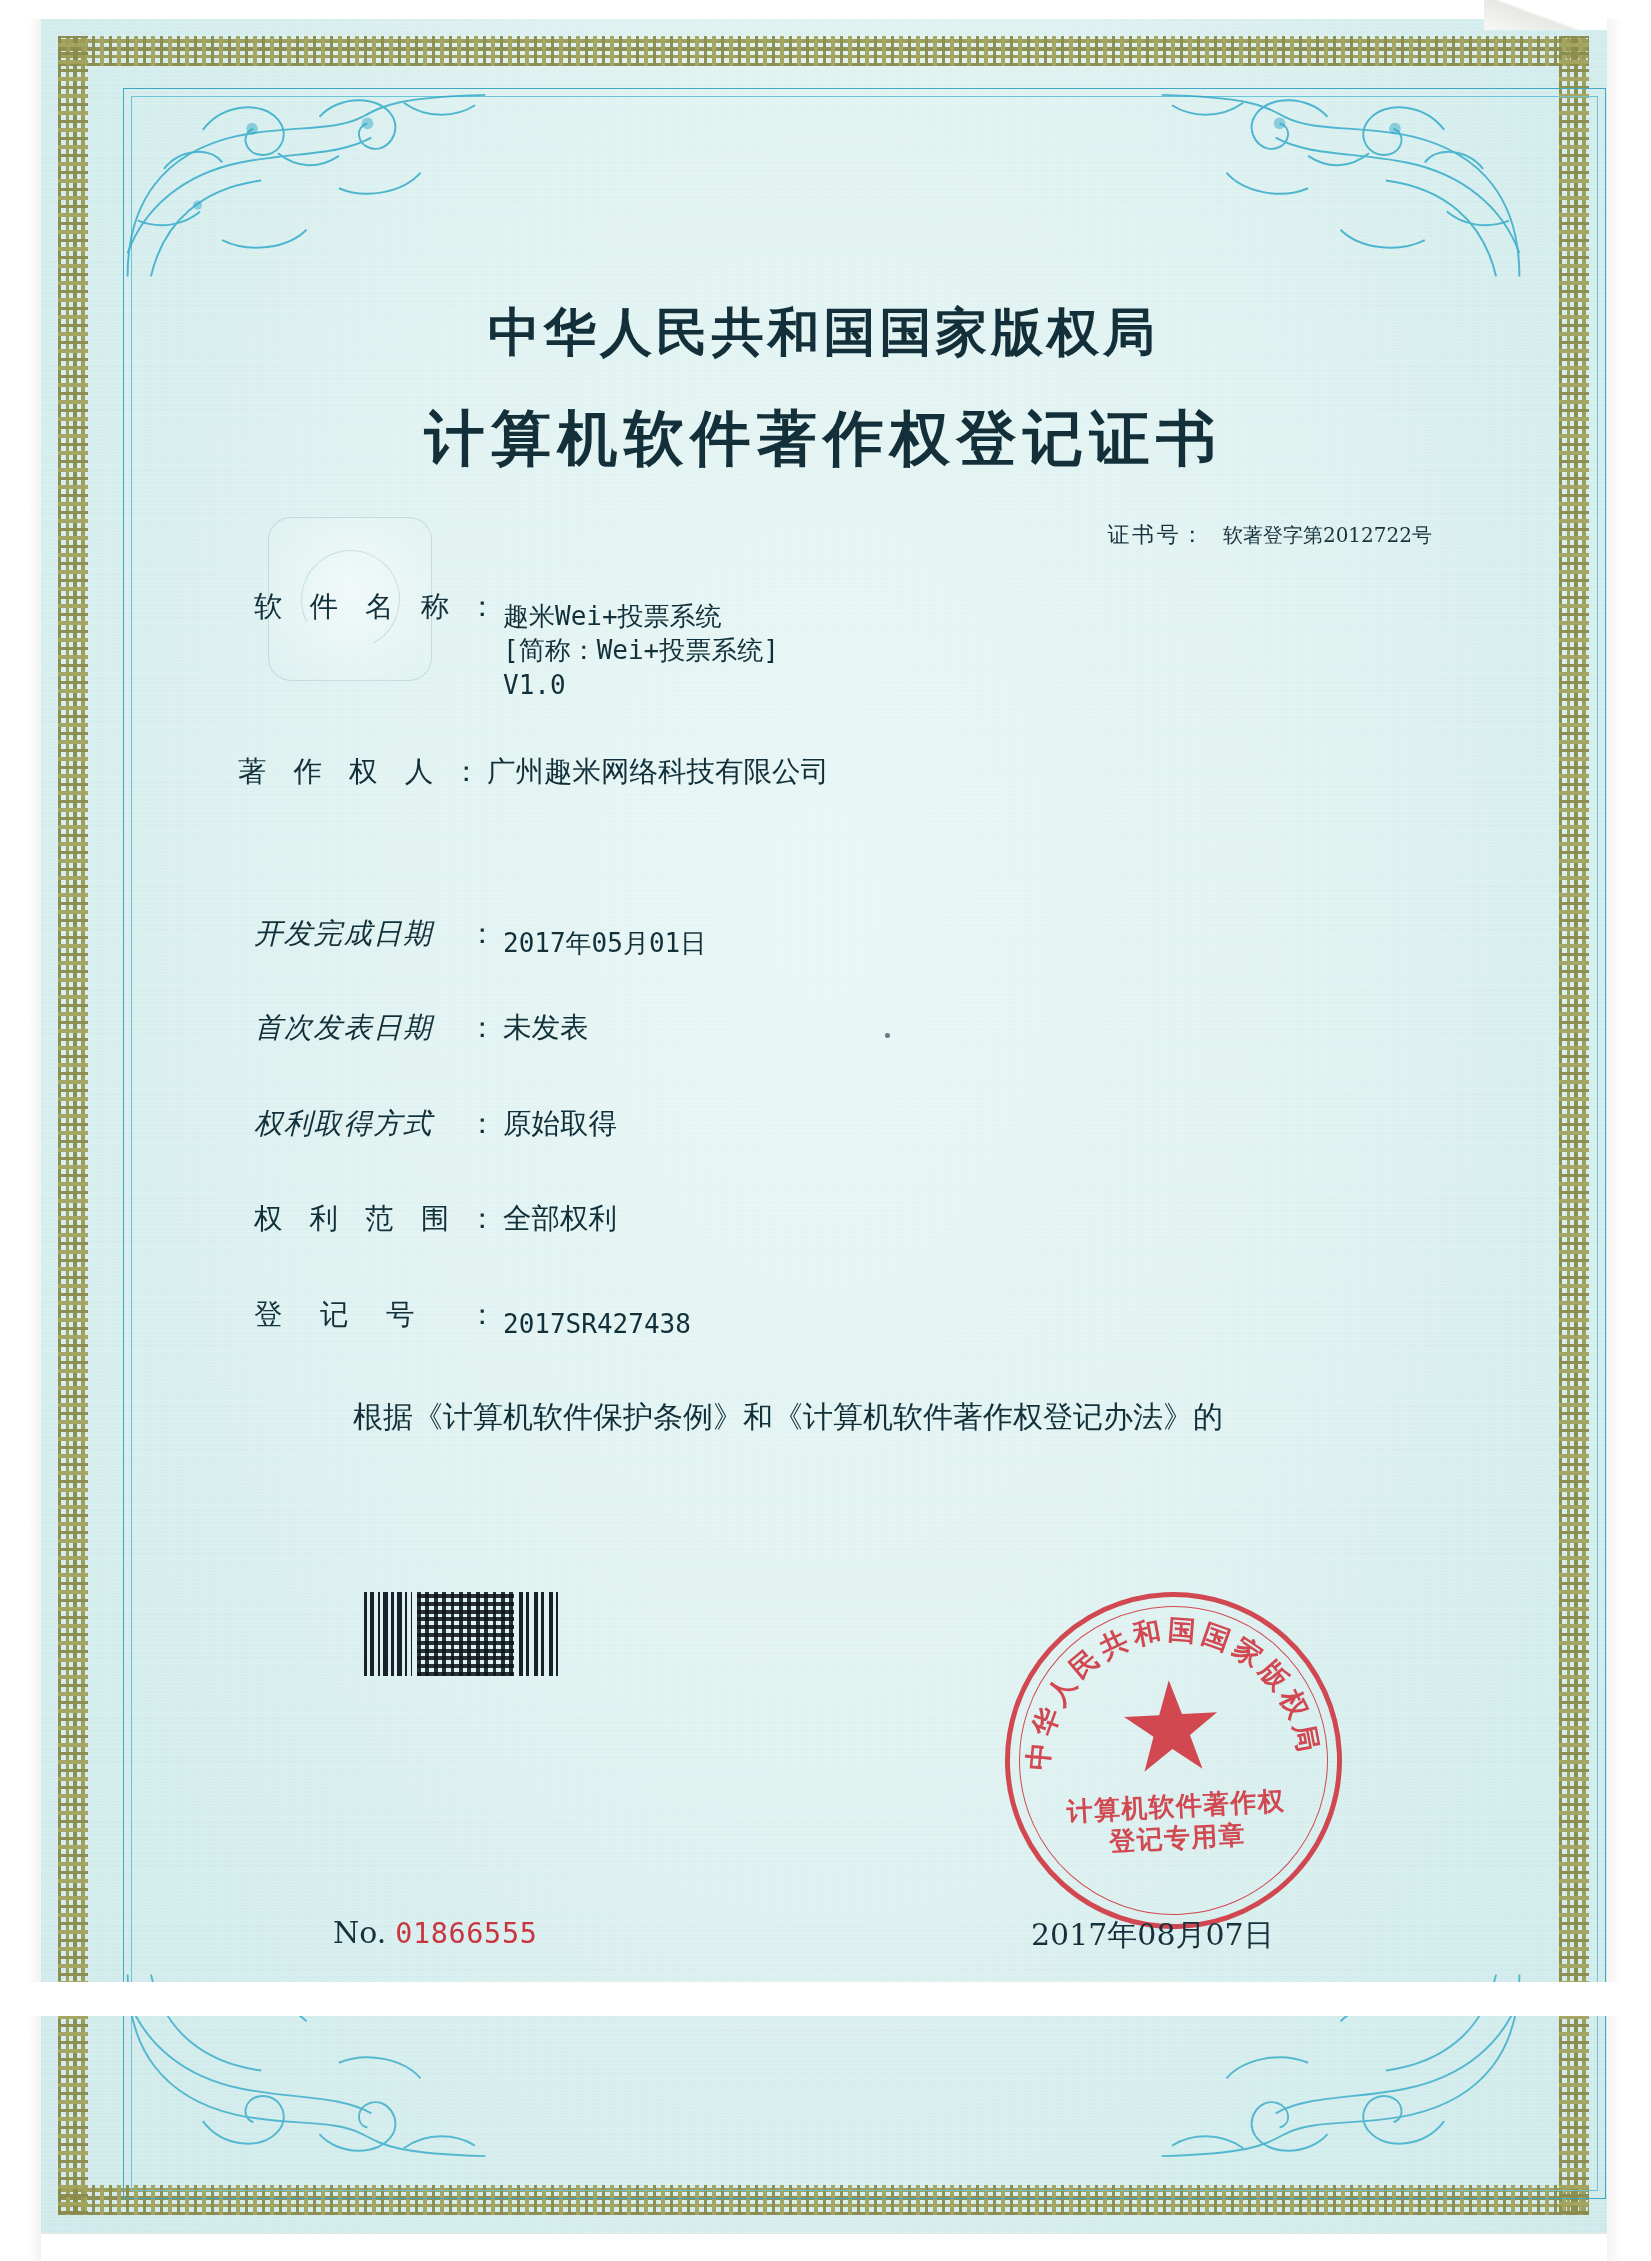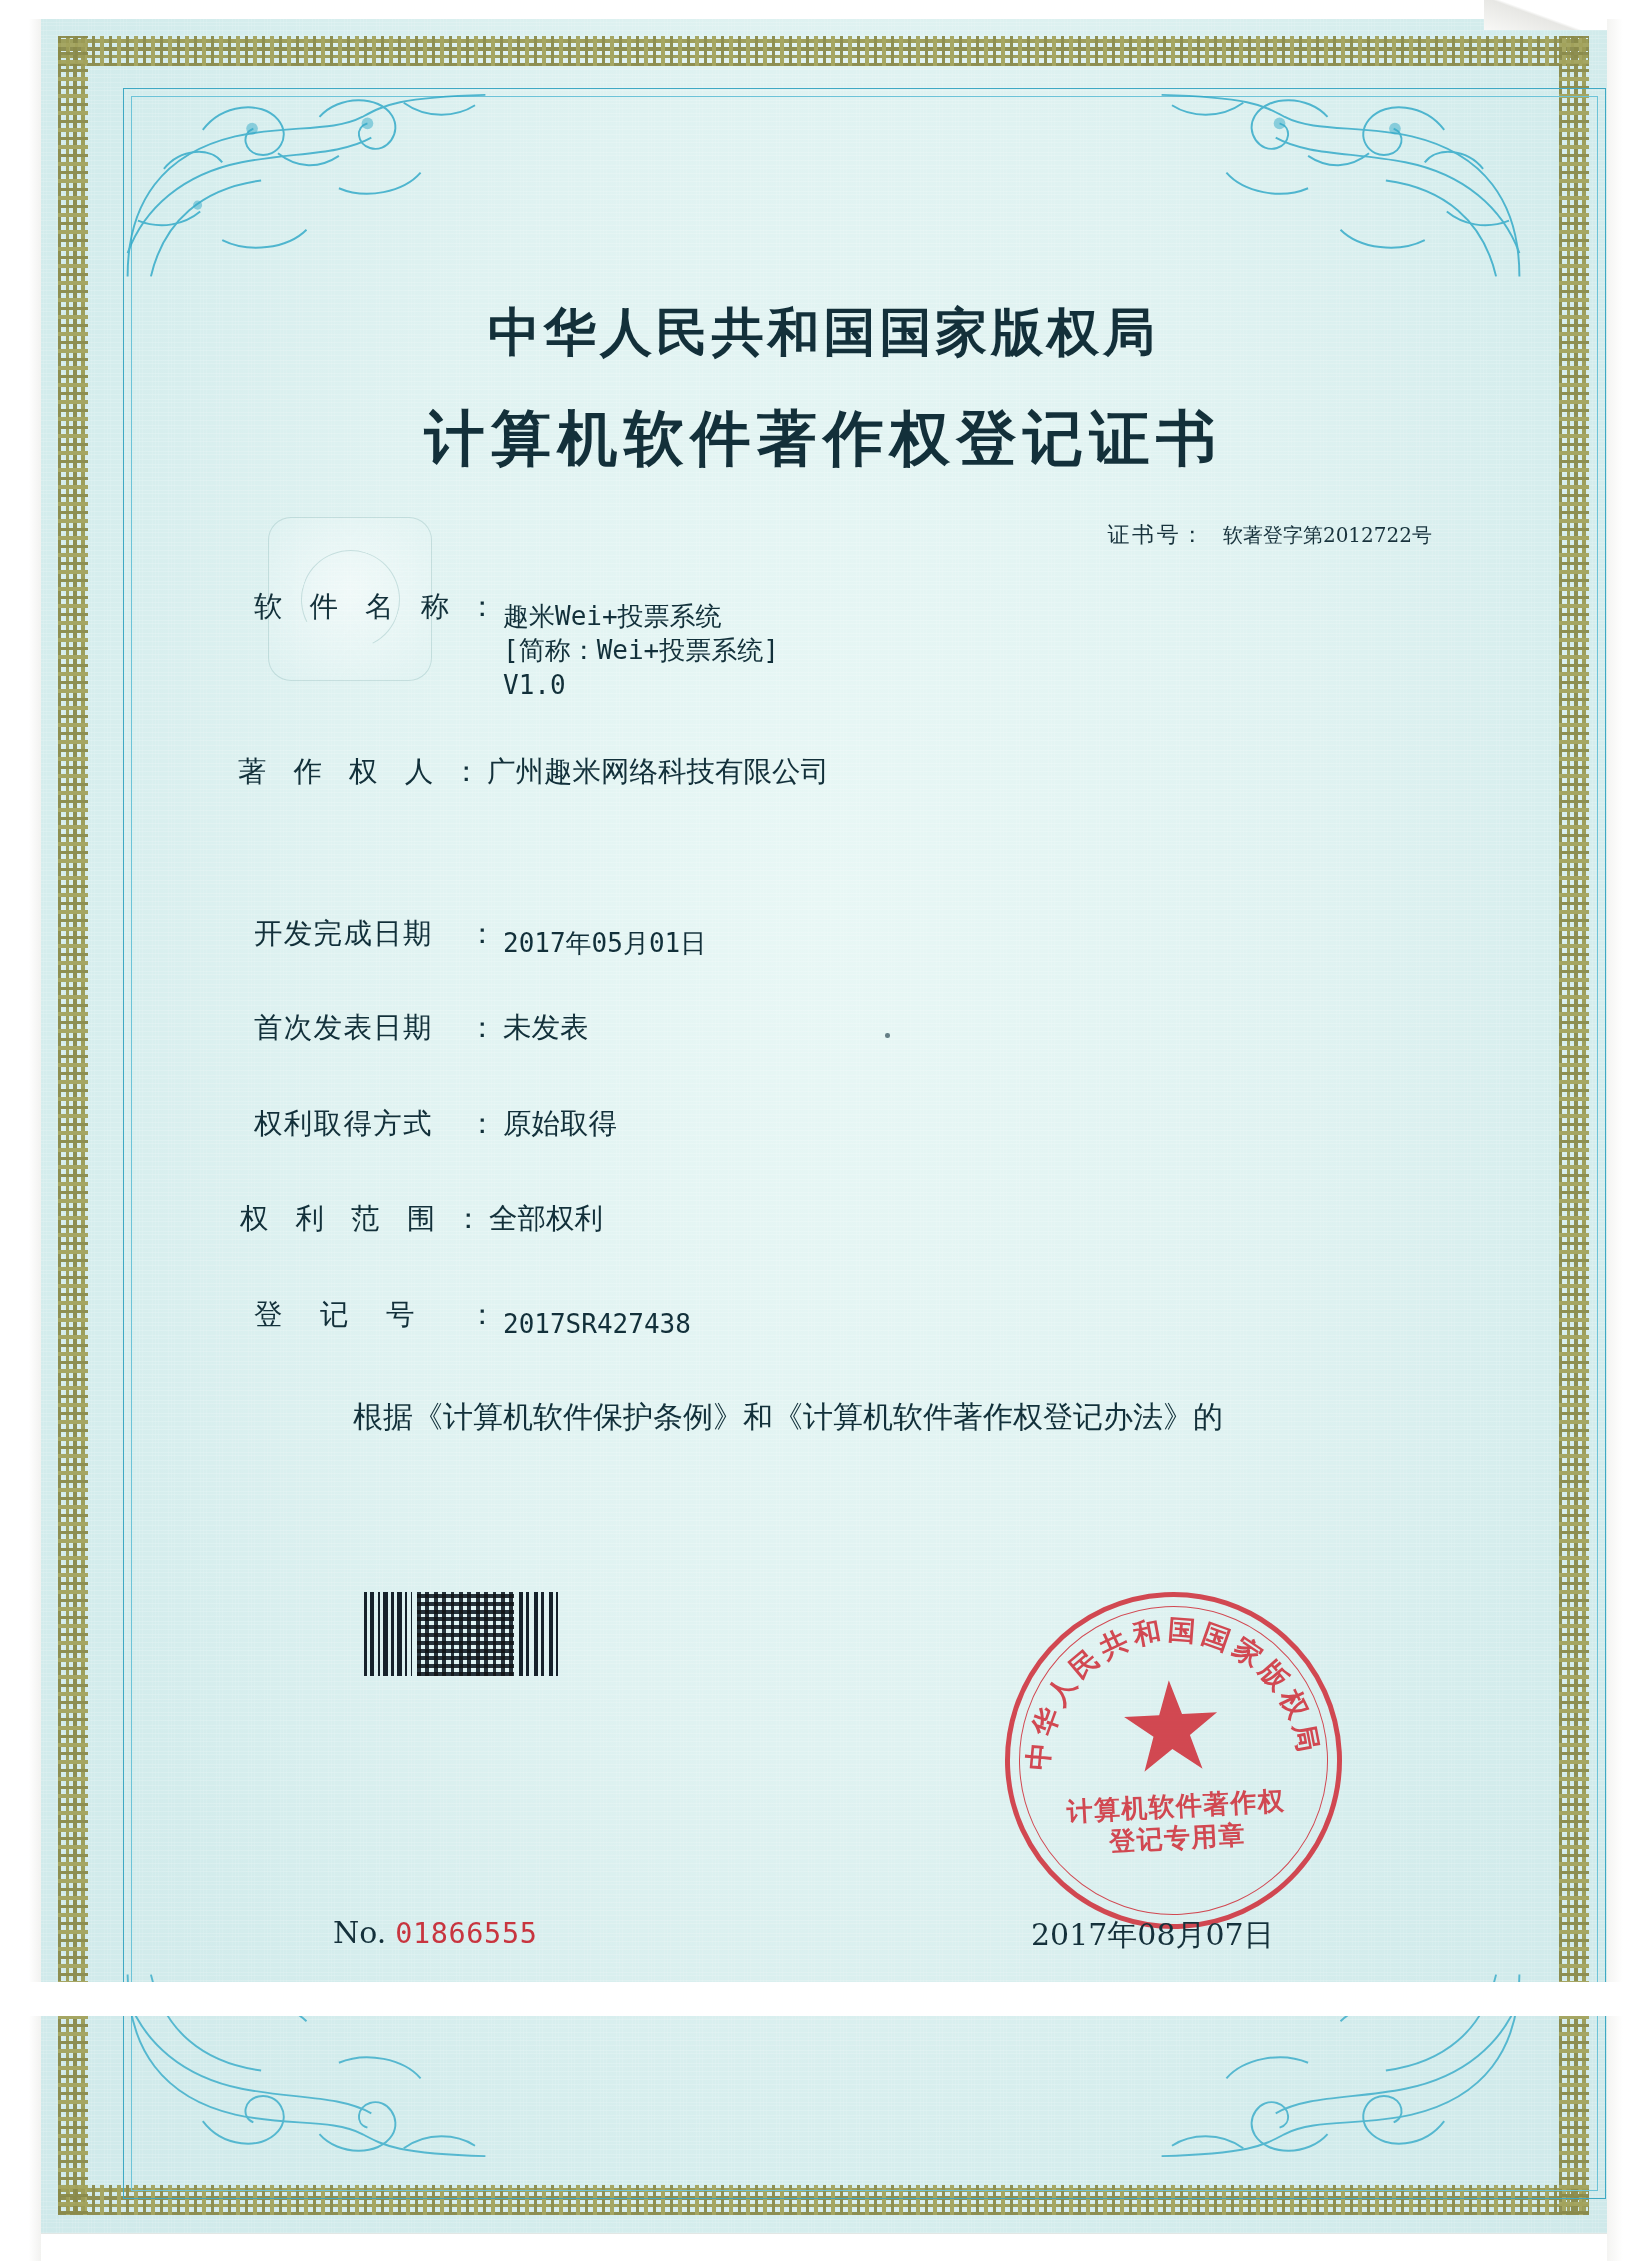--- a/index.html
+++ b/index.html
@@ -197,42 +197,42 @@
     white-space: nowrap;
   }
   .field .label {
     width: 214px;
     font-size: 28.5px;
     letter-spacing: 0.6px;
     flex: 0 0 auto;
   }
   .field .label.sp4 { letter-spacing: 14.2px; }
   .field .label.sp3 { letter-spacing: 9px; }
-  .field .label.sp0 { letter-spacing: 1.3px; }
+  .field .label.sp0 { letter-spacing: 1.3px; font-style: italic; }
   .field .colon {
     font-size: 28.5px;
     margin-right: 6.5px;
   }
   .field .value {
     font-size: 28.5px;
     line-height: 1.32;
     white-space: pre-line;
   }
   .field .value.mono {
     font-family: "DejaVu Sans Mono", "Liberation Mono", monospace;
     font-size: 26px;
     margin-top: 11px;
   }
 
   #f-name      { left: 214px; top: 570px; }
   #f-owner     { left: 198px; top: 735px; }
   #f-devdate   { left: 214px; top: 897px; }
   #f-pubdate   { left: 214px; top: 991px; }
   #f-acquire   { left: 214px; top: 1087px; }
-  #f-scope     { left: 200px; top: 1182px; align-items: center; }
+  #f-scope     { left: 214px; top: 1182px; align-items: center; }
   #f-regno     { left: 214px; top: 1278px; }
 
   
   .statement {
     position: absolute;
     left: 253px;
     top: 1373px;
     width: 1166px;
     color: #12303a;
     font-family: Liberation Serif, serif;

